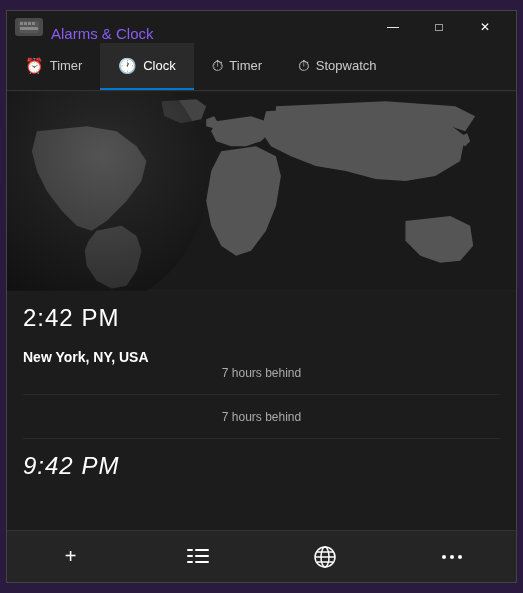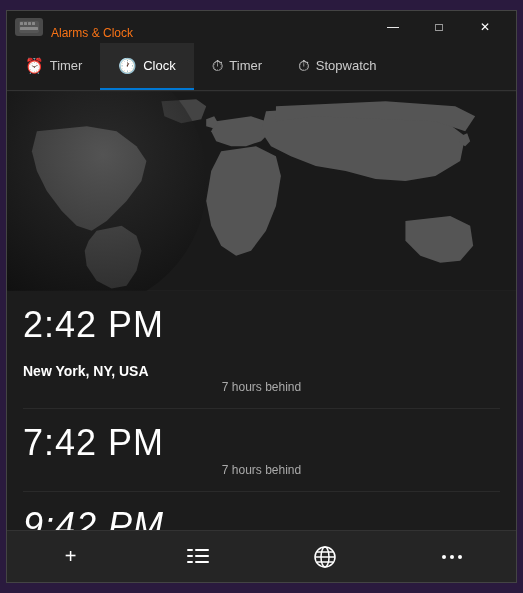--- a/index.html
+++ b/index.html
@@ -23,22 +23,22 @@
     }
     .title-bar {
       height: 32px;
       background: #1c1c1c;
       display: flex;
       align-items: center;
       padding: 0 8px;
       flex-shrink: 0;
     }
     .title-bar-title {
-      color: #f97316;
-      font-size: 12px;
+      color: #8b5cf6;
+      font-size: 15px;
       flex: 1;
       margin-top: 12px;
     }
     .title-bar-controls {
       display: flex;
       gap: 0;
     }
     .title-btn {
       width: 46px;
       height: 32px;
@@ -122,21 +122,21 @@
       overflow-y: auto;
       background: #1c1c1c;
       padding: 0 16px;
     }
     .clock-item {
       padding: 14px 0;
       border-bottom: 1px solid #2a2a2a;
     }
     .clock-item:last-child { border-bottom: none; font-style: italic; }
     .clock-time {
-      font-size: 36px;
+      font-size: 24px;
       font-weight: 200;
       color: #fff;
       letter-spacing: 1px;
       line-height: 1.1;
     }
     .clock-city {
       font-size: 14px;
       font-weight: 600;
       color: #fff;
       margin-top: 18px;
@@ -243,21 +243,20 @@
       <div class="moon-overlay"></div>
     </div>
 
     <div class="clock-list">
       <div class="clock-item">
         <div class="clock-time">2:42 PM</div>
         <div class="clock-city">New York, NY, USA</div>
         <div class="clock-offset">7 hours behind</div>
       </div>
       <div class="clock-item">
-        <div class="clock-time">7:42 PM</div>
         <div class="clock-offset">7 hours behind</div>
       </div>
       <div class="clock-item">
         <div class="clock-time">9:42 PM</div>
 
       </div>
 
     </div>
   </div>
 

